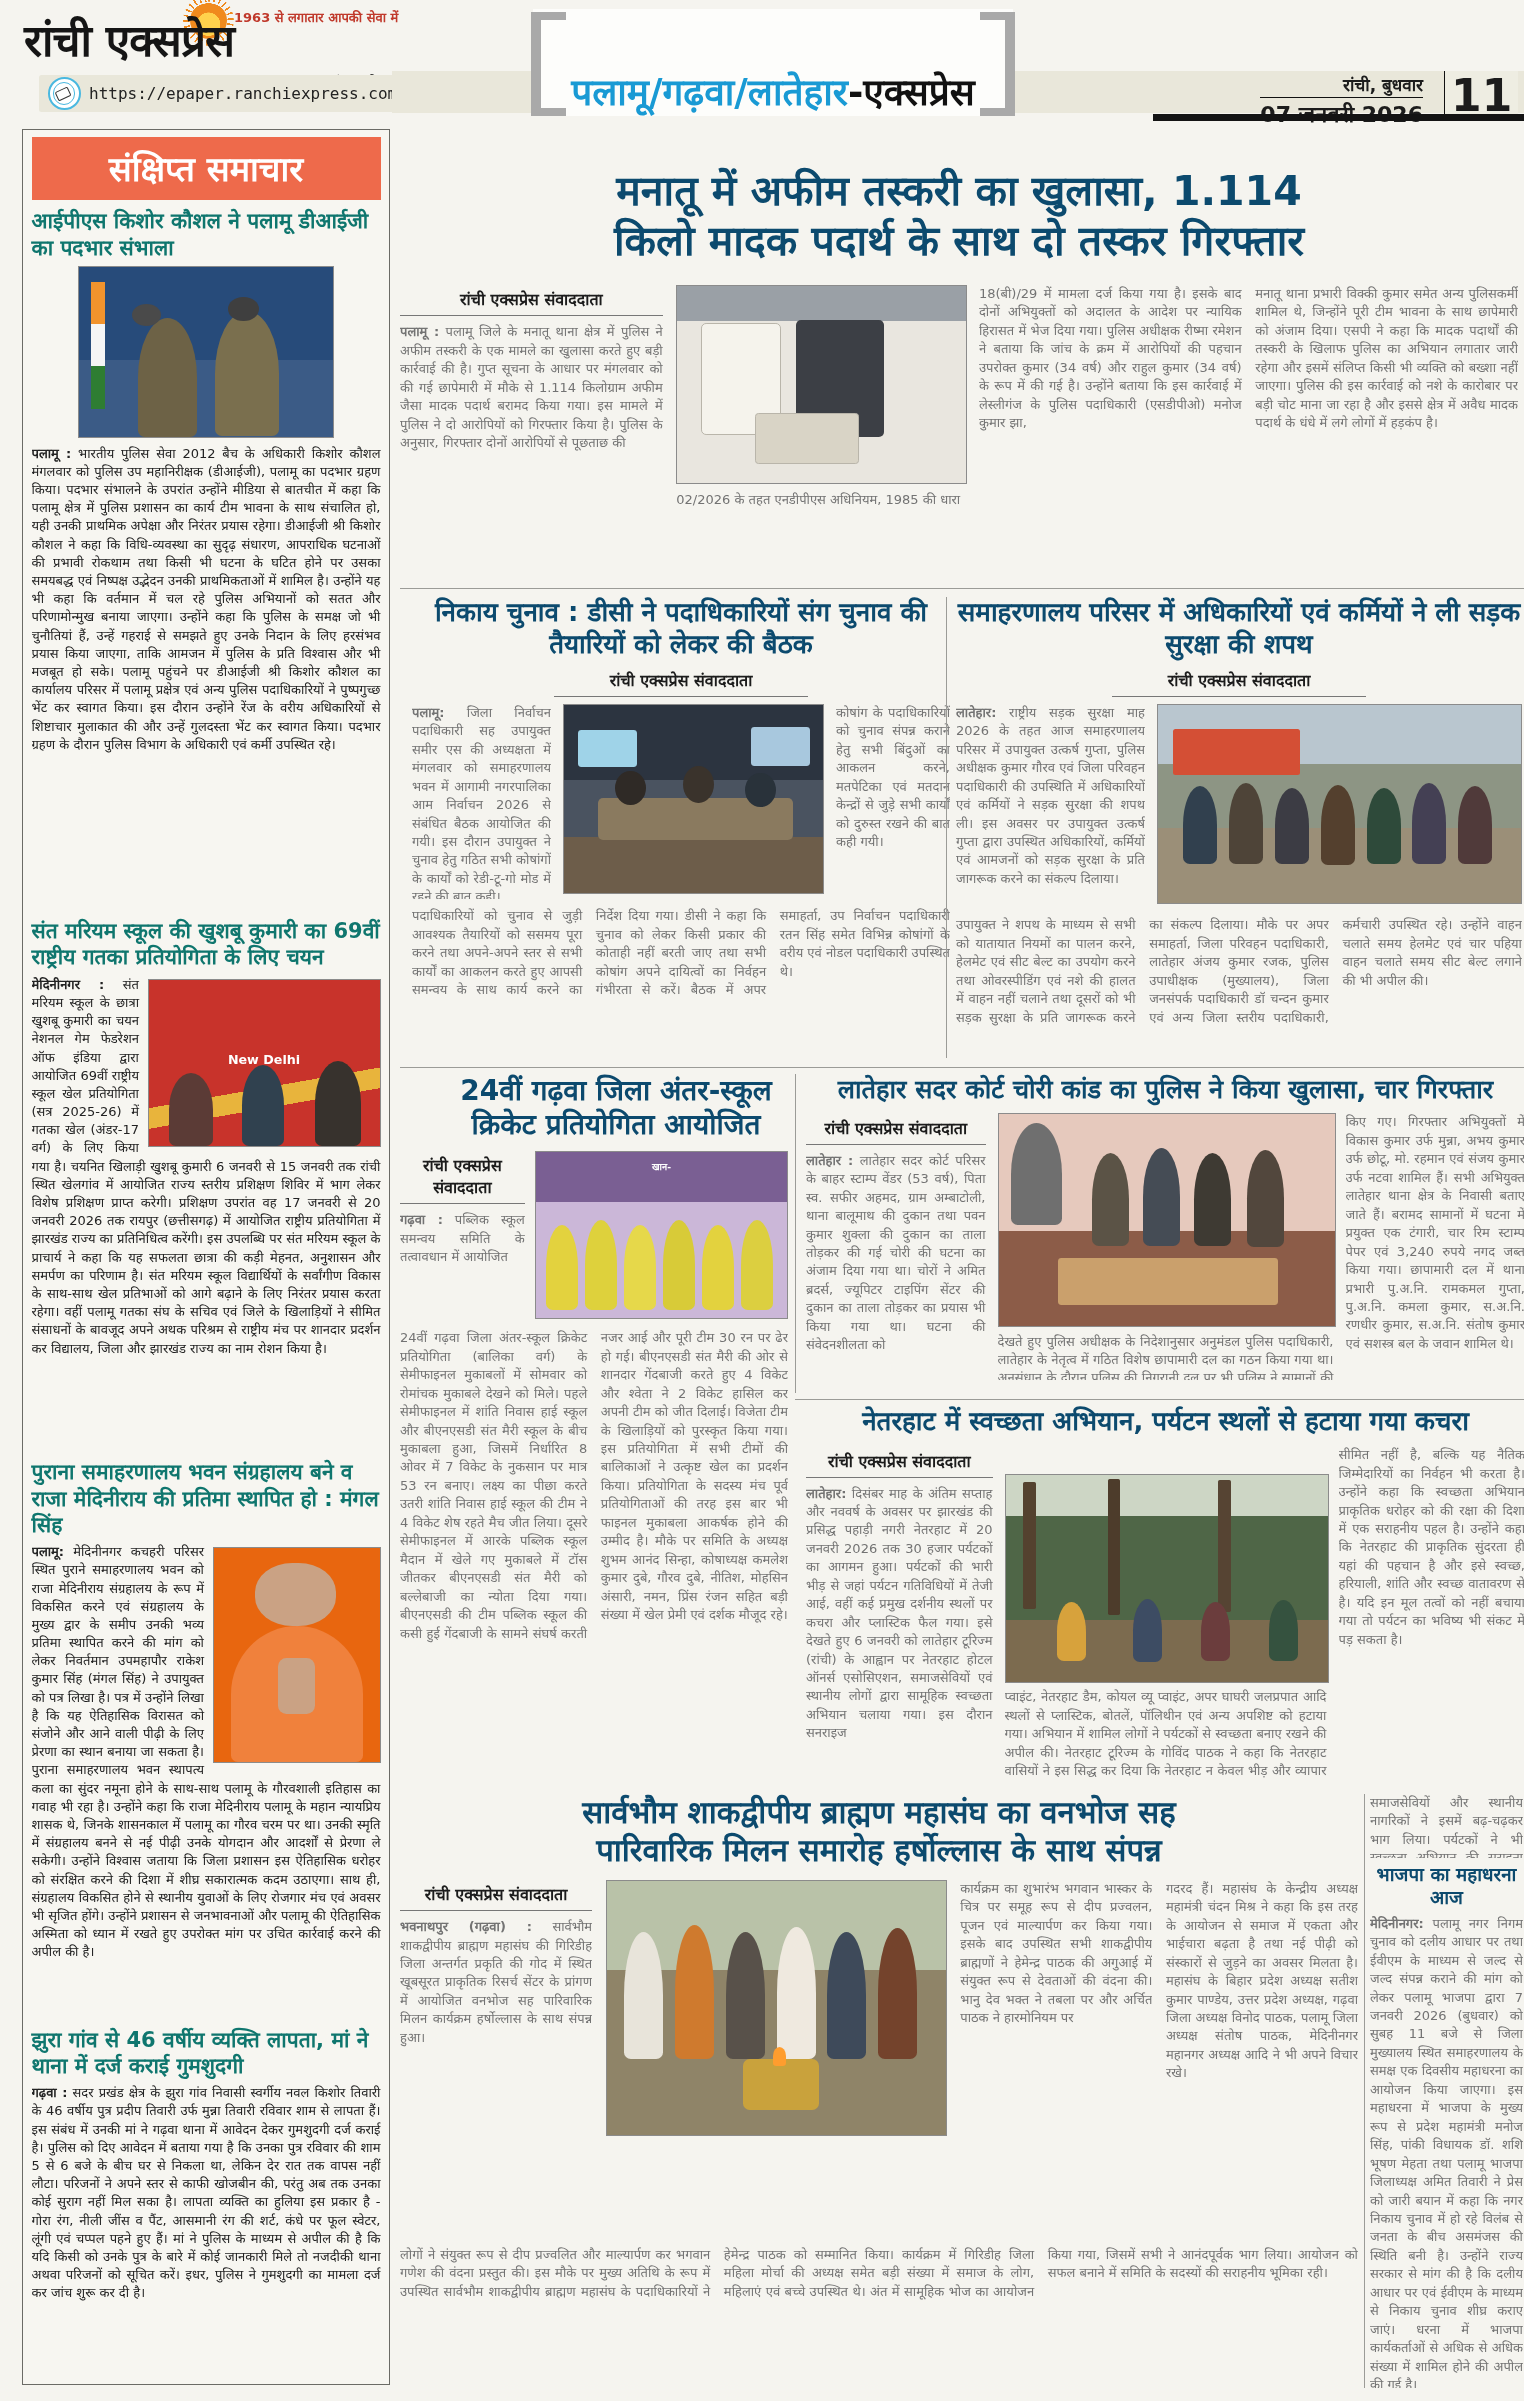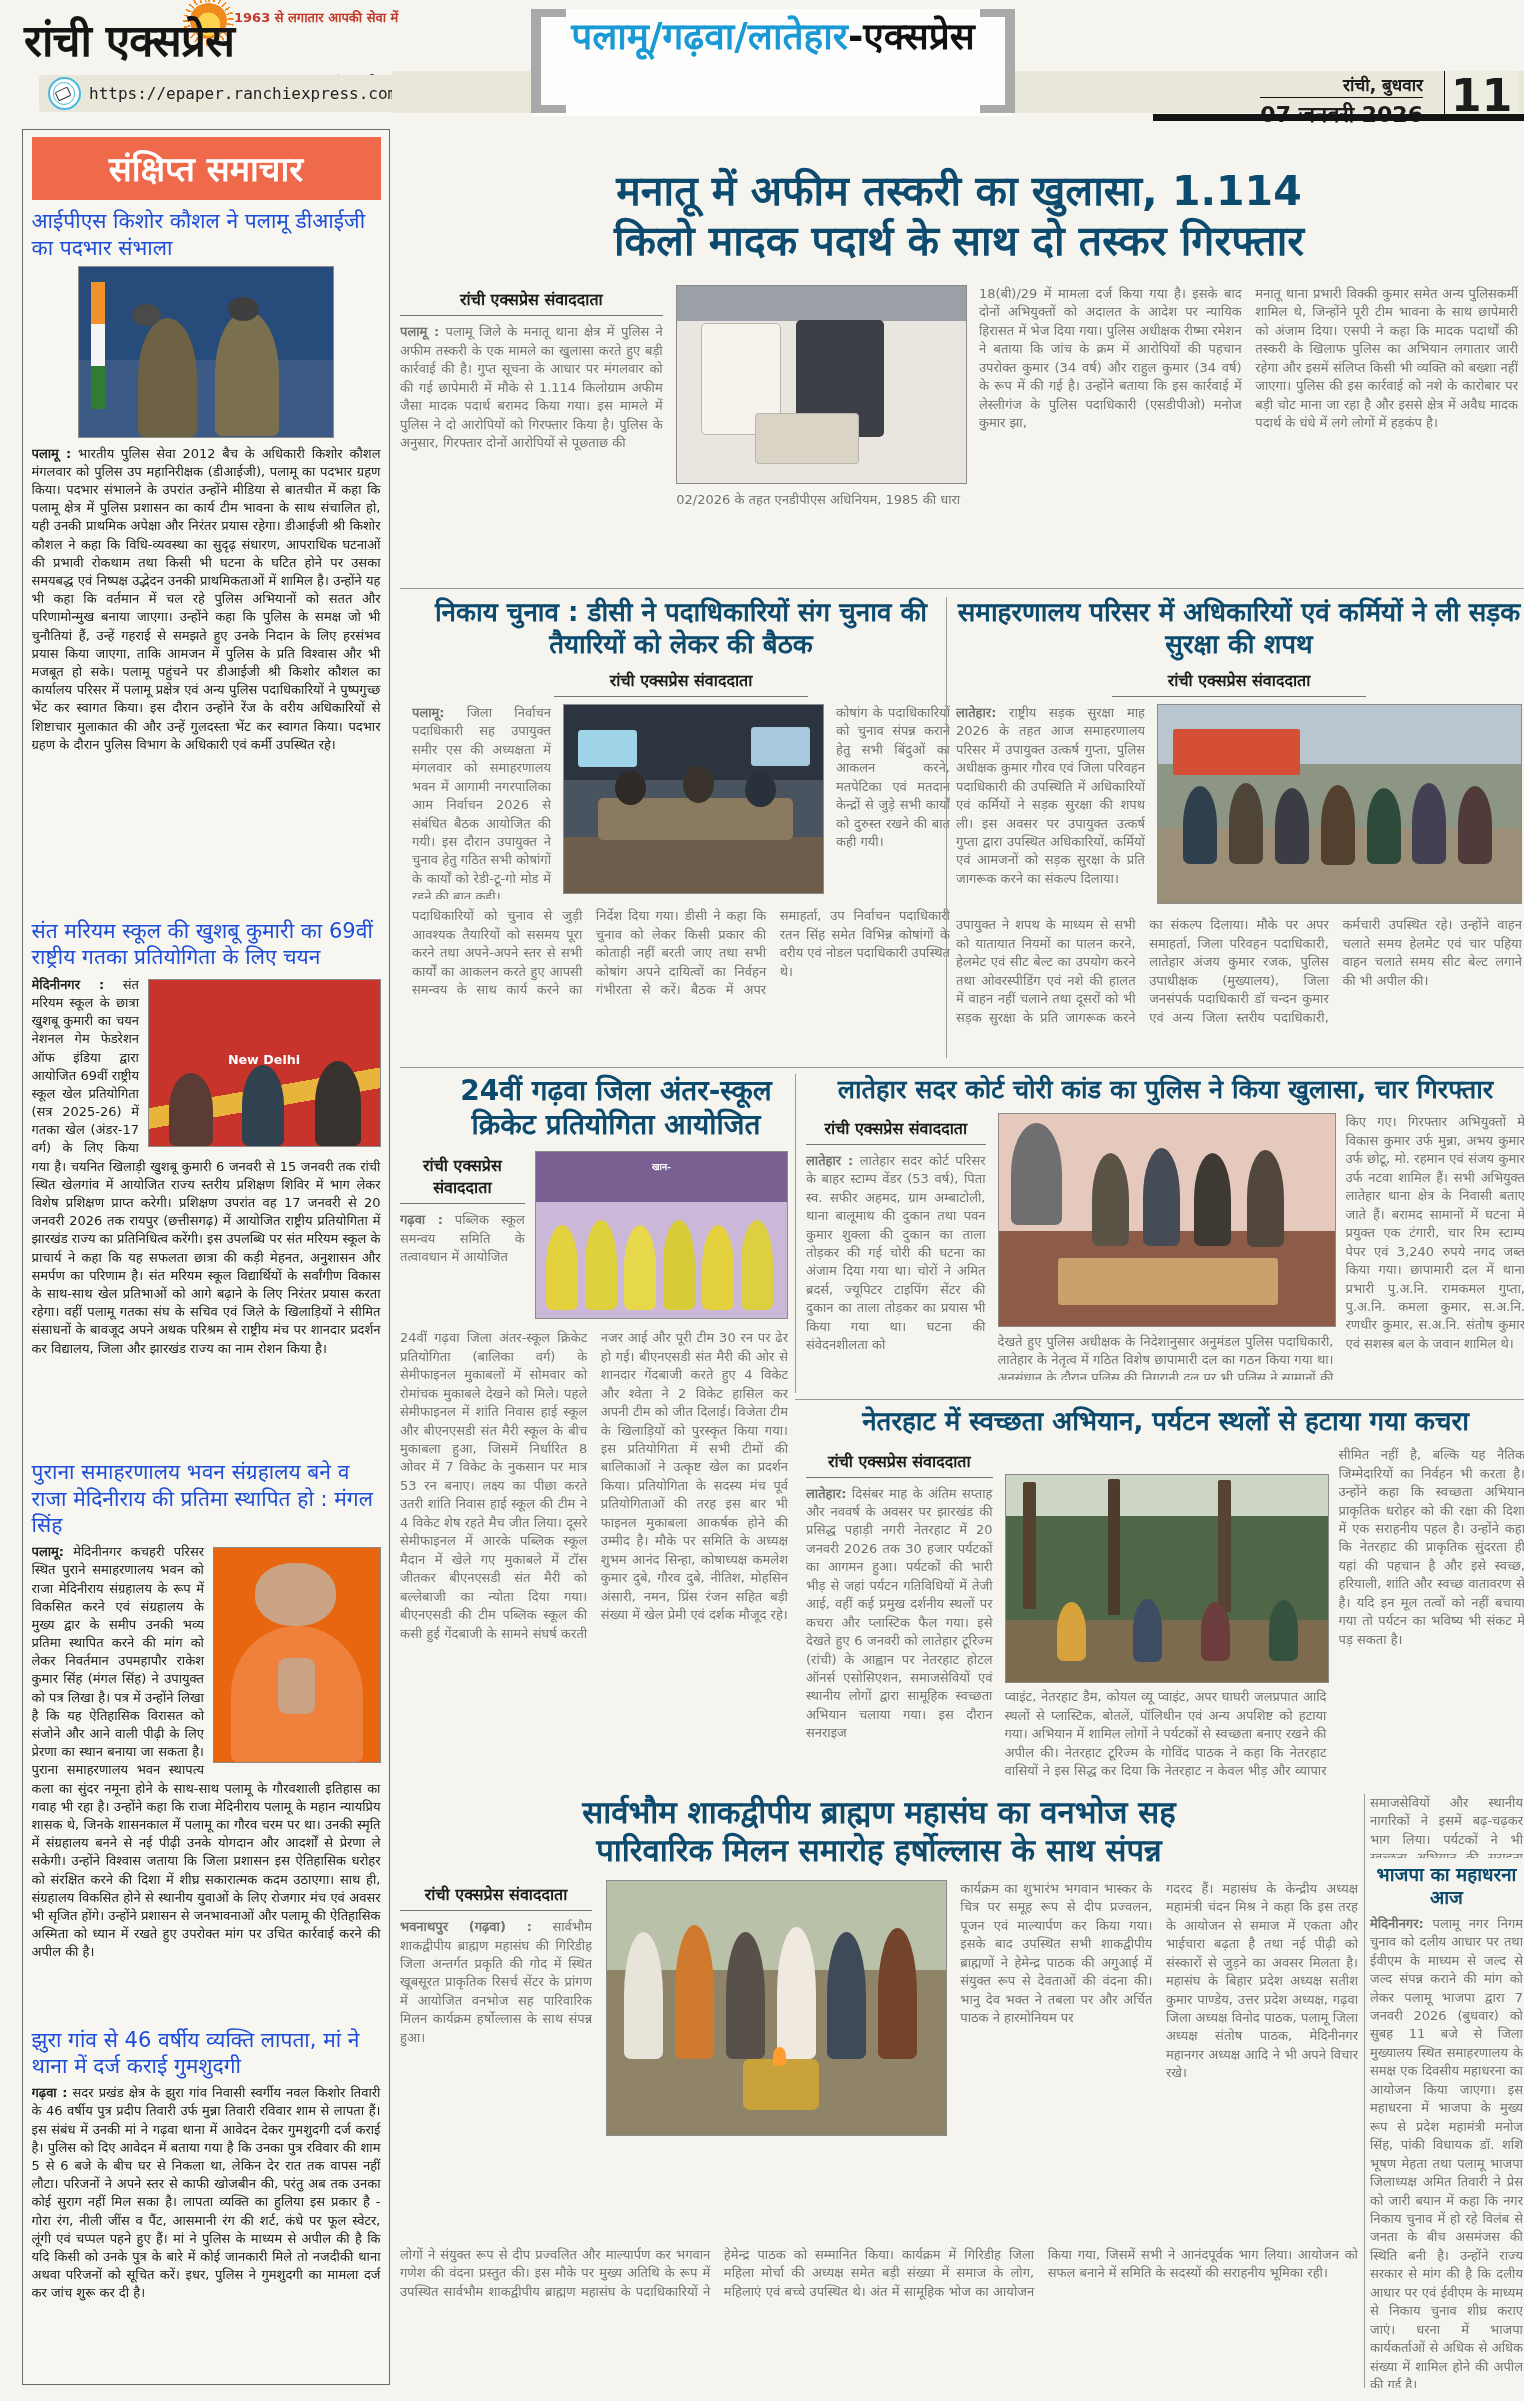--- a/index.html
+++ b/index.html
@@ -11,21 +11,21 @@
        background:radial-gradient(circle at 50% 60%, #ffd24d 0 40%, #f08a1d 41% 72%, rgba(240,138,29,0) 73%);}
   .sun:before{content:"";position:absolute;inset:-6.8px;border-radius:50%;
        background:repeating-conic-gradient(#f08a1d 0 4deg, rgba(0,0,0,0) 4deg 14deg);-webkit-mask:radial-gradient(circle,transparent 0 52%,#000 53% 72%,transparent 73%);mask:radial-gradient(circle,transparent 0 52%,#000 53% 72%,transparent 73%);}
   .mast-tag{position:absolute;left:210px;top:1.7px;font-size:13px;color:#c0392b;font-weight:bold;white-space:nowrap;}
   .mast-tag2{position:absolute;right:3.4px;bottom:-10.2px;font-size:7.6px;color:#333;font-weight:bold;}
   .urlbar{background:#e9e7da;border-radius:2.5px;display:flex;align-items:center;gap:8.5px;padding:0 8.5px;}
   .clickicon{width:29px;height:29px;border-radius:50%;background:#fff;border:2.5px solid #49b8e0;position:relative;flex:0 0 auto;}
   .clickicon:before{content:"";position:absolute;inset:3.4px;border-radius:50%;border:1.7px solid #49b8e0;}
   .clickicon:after{content:"";position:absolute;left:6.8px;top:10.2px;width:12px;height:7.6px;background:#fdfdfd;border:1.3px solid #333;border-radius:1.7px;transform:rotate(-25deg);}
   .urltext{font-family:"DejaVu Sans Mono",monospace;font-size:16px;color:#222;}
-  .banner{background:#fdfdfb;display:flex;align-items:flex-start;justify-content:center;gap:5.1px;}
+  .banner{background:#fdfdfb;display:flex;align-items:flex-end;justify-content:center;gap:5.1px;}
   .bracket{width:25.4px;height:88px;flex:0 0 auto;}
   .bracket.l{border-left:10.2px solid #a9a9a9;border-top:8.5px solid #a9a9a9;border-bottom:8.5px solid #a9a9a9;}
   .bracket.r{border-right:10.2px solid #a9a9a9;border-top:8.5px solid #a9a9a9;border-bottom:8.5px solid #a9a9a9;}
   .banner-blue{color:#199ad4;font-size:37px;font-weight:bold;}
   .banner-black{color:#111;font-size:37px;font-weight:bold;}
   .datebar{background:#e9e7da;}
   .dateblock{position:absolute;right:102px;top:1.7px;text-align:right;}
   .date1{font-size:17px;font-weight:bold;}
   .date2{font-size:22px;font-weight:bold;border-top:1.7px solid #111;margin-top:1.7px;}
   .pagenum{position:absolute;right:6.8px;top:0;width:73px;height:49px;border-left:1.7px solid #111;
@@ -37,21 +37,21 @@
   .body{font-size:13px;line-height:1.42;text-align:justify;color:#737373;overflow:hidden;}
   .dl{font-weight:bold;}
   .cols2{column-count:2;column-gap:13.6px;}
   .cols3{column-count:3;column-gap:13.6px;}
   .photo{position:relative;border:0.8px solid #8b8b8b;overflow:hidden;background:#cfcabe;}
   .vrule{width:0.8px;background:#9b9b97;}
   .hrule{height:0.8px;background:#9b9b97;}
   
   #briefs{border:1.7px solid #6b6b66;background:#f7f6f1;padding:6.8px 8.5px;box-sizing:border-box;overflow:hidden;}
   .briefs-head{background:#ee6a4b;color:#fff;font-size:34px;font-weight:bold;text-align:center;padding:8.5px 0;margin-bottom:5.1px;}
-  .brief-h{font-size:21px;font-weight:normal;line-height:1.25;color:#1d4ed8;margin:8.5px 0 5.1px;}
+  .brief-h{font-size:21px;font-weight:bold;line-height:1.25;color:#0f766e;margin:8.5px 0 5.1px;}
   .brief-b{font-size:13px;line-height:1.4;text-align:justify;color:#222;overflow:hidden;}
   .fr{float:right;margin:3.4px 0 5.1px 8.5px;}
   
   .ph-label{position:absolute;left:50%;transform:translateX(-50%);color:#fff;font-weight:bold;white-space:nowrap;}
   .sil{position:absolute;border-radius:50% 50% 6.8px 6.8px;}
 </style>
 </head>
 <body>
 
 <div id="page">

